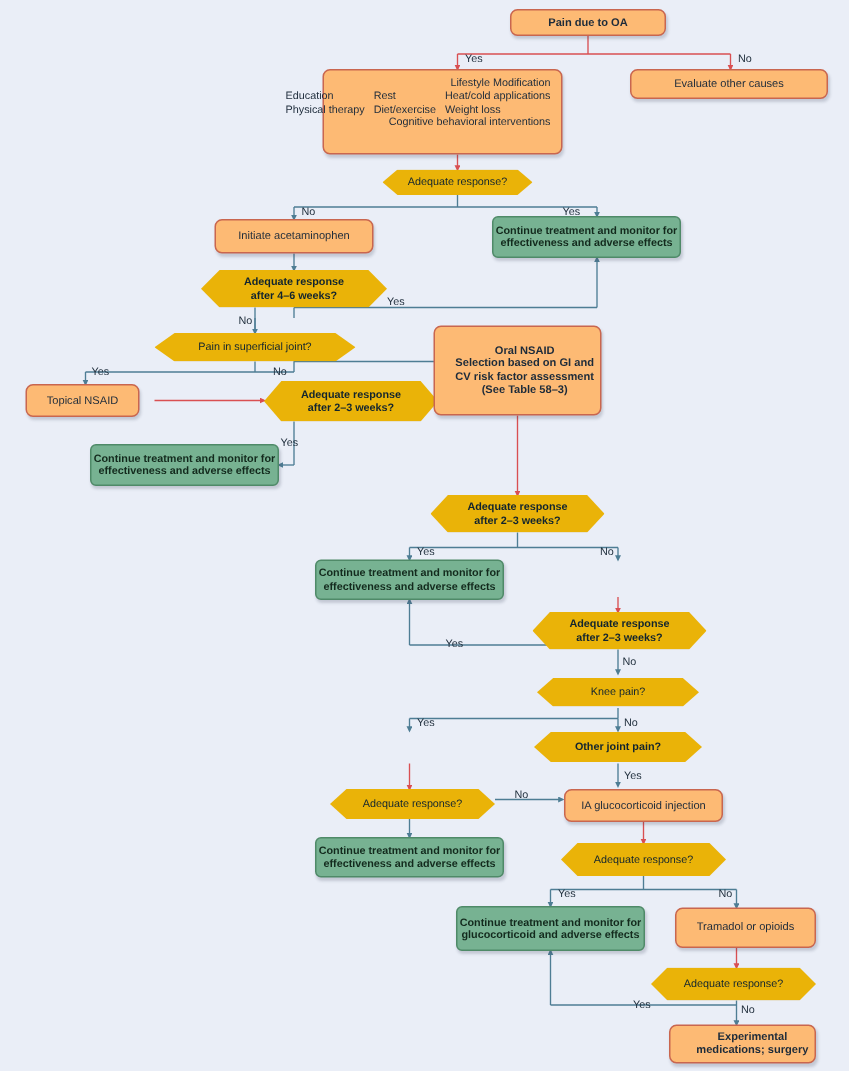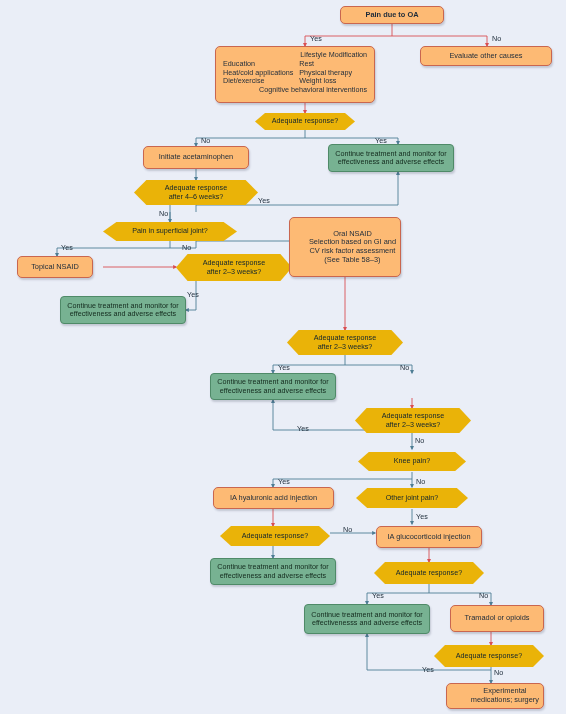--- a/index.html
+++ b/index.html
@@ -62,36 +62,36 @@
   
   .hex {
     background: #eab308;
     font-size: 7.2px;
     color: #11242f;
     clip-path: polygon(10% 0%, 90% 0%, 100% 50%, 90% 100%, 10% 100%, 0% 50%);
     filter: drop-shadow(1px 2px 1.5px rgba(60,70,90,0.28));
     padding: 0 9px;
   }
   .lines { display: block; }
-  .lines span { display: block; white-space: nowrap; }
+  .lines span { display: block; white-space: nowrap; font-weight: bold; }
   
   .lifestyle {
     flex-direction: column;
     align-items: flex-end;
     justify-content: flex-start;
     padding: 4px 7px 4px 7px;
     font-size: 7.2px;
   }
   .lifestyle .ls-title {
     text-align: center;
     margin-bottom: 1px;
   }
   .ls-grid {
     display: grid;
-    grid-template-columns: 1fr 1fr;
+    grid-template-columns: 1fr 1fr 1fr;
     column-gap: 6px;
     row-gap: 0px;
     text-align: left;
   }
   .ls-grid span { display: block; white-space: nowrap; }
   .ls-full {
     text-align: left;
     white-space: nowrap;
   }
   
@@ -276,41 +276,40 @@
 
   <div class="node hex" style="left:355px; top:408px; width:116px; height:25px;">
     <div class="lines">
       <span>Adequate response</span>
       <span>after 2–3 weeks?</span>
     </div>
   </div>
 
   <div class="node hex" style="left:358px; top:452px; width:108px; height:19px;">Knee pain?</div>
 
-  <div class="node box" style="left:213px; top:487px; width:121px; height:22px;">IA hyaluronic acid injection</div>
-
-  <div class="node hex" style="left:356px; top:488px; width:112px; height:20px;">Other joint pain?</div>
+
+  <div class="node hex" style="left:356px; top:488px; width:112px; height:20px;font-weight:bold;">Other joint pain?</div>
 
   <div class="node hex" style="left:220px; top:526px; width:110px; height:20px;">Adequate response?</div>
 
   <div class="node box" style="left:376px; top:526px; width:106px; height:22px;">IA glucocorticoid injection</div>
 
   <div class="node green" style="left:210px; top:558px; width:126px; height:27px;">
     <div class="lines">
       <span>Continue treatment and monitor for</span>
       <span>effectiveness and adverse effects</span>
     </div>
   </div>
 
   <div class="node hex" style="left:374px; top:562px; width:110px; height:22px;">Adequate response?</div>
 
   <div class="node green" style="left:304px; top:604px; width:126px; height:30px;">
     <div class="lines">
       <span>Continue treatment and monitor for</span>
-      <span>effectivenesss and adverse effects</span>
+      <span>glucocorticoid and adverse effects</span>
     </div>
   </div>
 
   <div class="node box" style="left:450px; top:605px; width:94px; height:27px;">Tramadol or opioids</div>
 
   <div class="node hex" style="left:434px; top:645px; width:110px; height:22px;">Adequate response?</div>
 
   <div class="node box" style="left:446px; top:683px; width:98px; height:26px;justify-content:flex-end;">
     <div class="lines">
       <span>Experimental</span>

